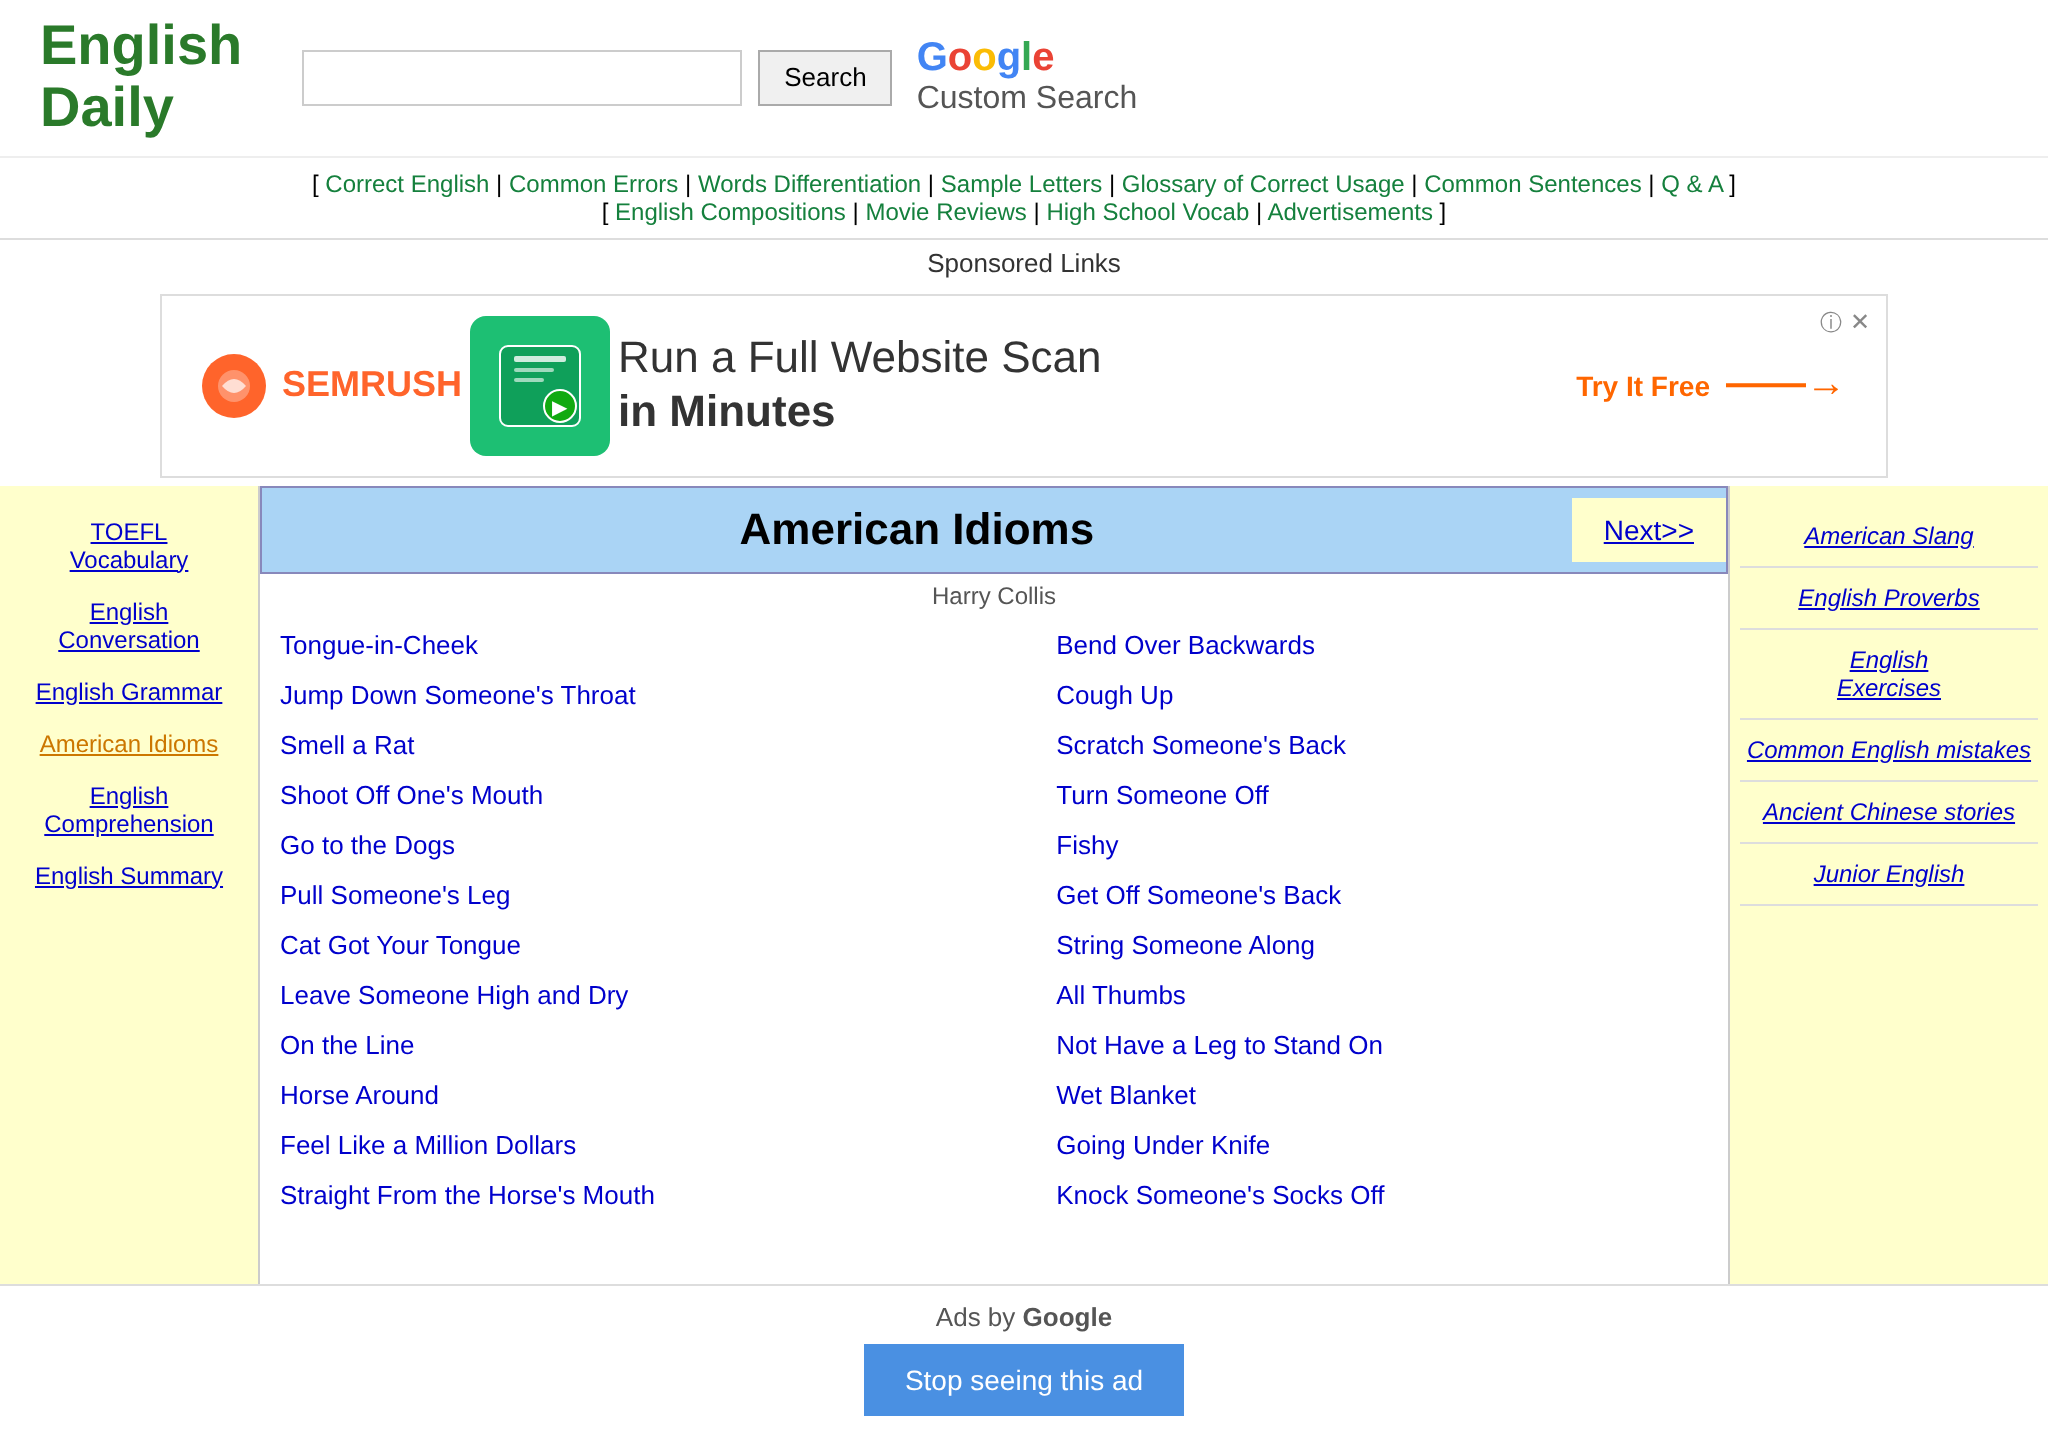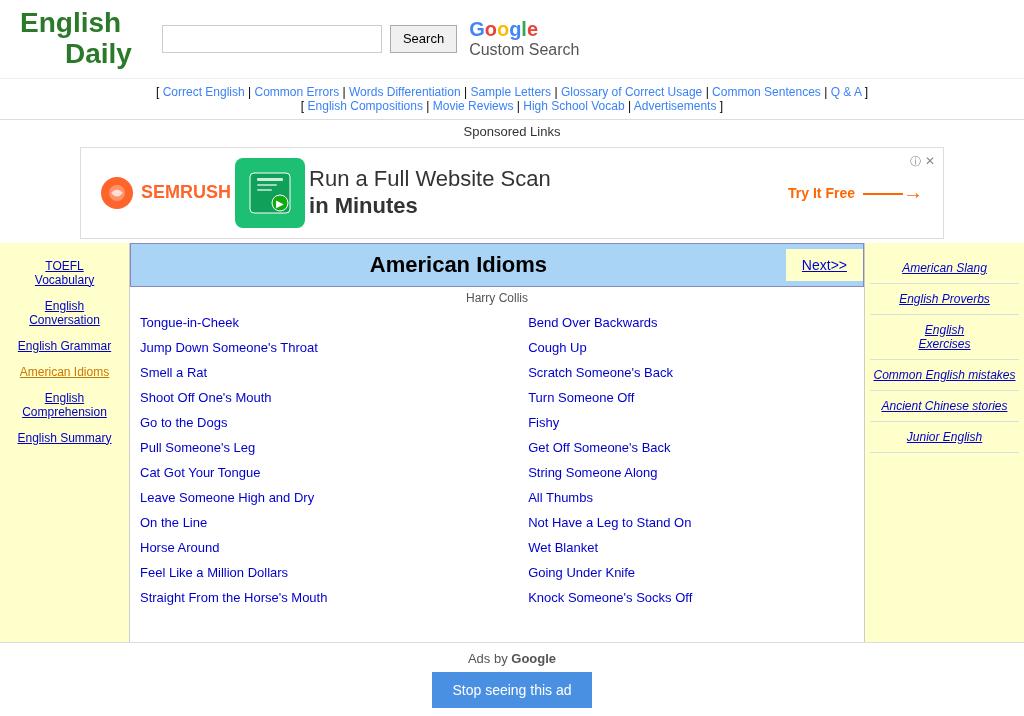--- a/index.html
+++ b/index.html
@@ -2,37 +2,37 @@
 <html><head>
   <meta charset="utf-8">
   <style>
     * { margin: 0; padding: 0; box-sizing: border-box; }
     body { font-family: Arial, sans-serif; font-size: 13px; background: #fff; }
 
     #top-bar { display: flex; align-items: center; padding: 8px 20px; border-bottom: 1px solid #eee; }
     #logo-area { display: flex; align-items: center; margin-right: 30px; }
     #logo-text { font-size: 28px; font-weight: bold; line-height: 1.1; }
     #logo-english { color: #2a7a2a; }
-    #logo-daily { color: #2a7a2a; margin-left: 45px; }
+    #logo-daily { color: #2a7a2a; }
 
     #search-area { display: flex; align-items: center; gap: 8px; }
     #search-input { width: 220px; height: 28px; border: 1px solid #ccc; padding: 2px 5px; font-size: 13px; }
     #search-button { height: 28px; padding: 0 12px; background: #f0f0f0; border: 1px solid #aaa; cursor: pointer; font-size: 13px; }
     #google-search { display: flex; flex-direction: column; align-items: flex-start; margin-left: 4px; }
     #google-logo { font-size: 20px; font-weight: bold; }
     #g-blue { color: #4285f4; }
     #g-red { color: #ea4335; }
     #g-yellow { color: #fbbc05; }
     #g-blue2 { color: #4285f4; }
     #g-green { color: #34a853; }
     #g-red2 { color: #ea4335; }
     #custom-search-text { font-size: 16px; color: #555; }
 
     #nav-links { text-align: center; padding: 6px 0; border-bottom: 1px solid #ddd; font-size: 12px; }
-    #nav-links a { color: #3b82f6; text-decoration: none; }
+    #nav-links a { color: #15803d; text-decoration: none; }
 
     #sponsored { text-align: center; padding: 4px; font-size: 13px; color: #333; }
 
     #ad-banner { border: 1px solid #ddd; margin: 4px 80px; display: flex; align-items: center; justify-content: space-between; padding: 10px 20px; background: #fff; position: relative; min-height: 90px; }
     #ad-banner-left { display: flex; align-items: center; gap: 4px; }
     #semrush-logo { display: flex; align-items: center; gap: 8px; font-size: 18px; font-weight: bold; color: #ff642b; }
     #semrush-icon { width: 32px; height: 32px; background: #ff642b; border-radius: 50%; display: flex; align-items: center; justify-content: center; }
     #ad-graphic { width: 70px; height: 70px; background: #1dbf73; border-radius: 8px; display: flex; align-items: center; justify-content: center; }
     #ad-text { font-size: 22px; color: #333; line-height: 1.2; }
     #ad-text strong { font-weight: bold; }

